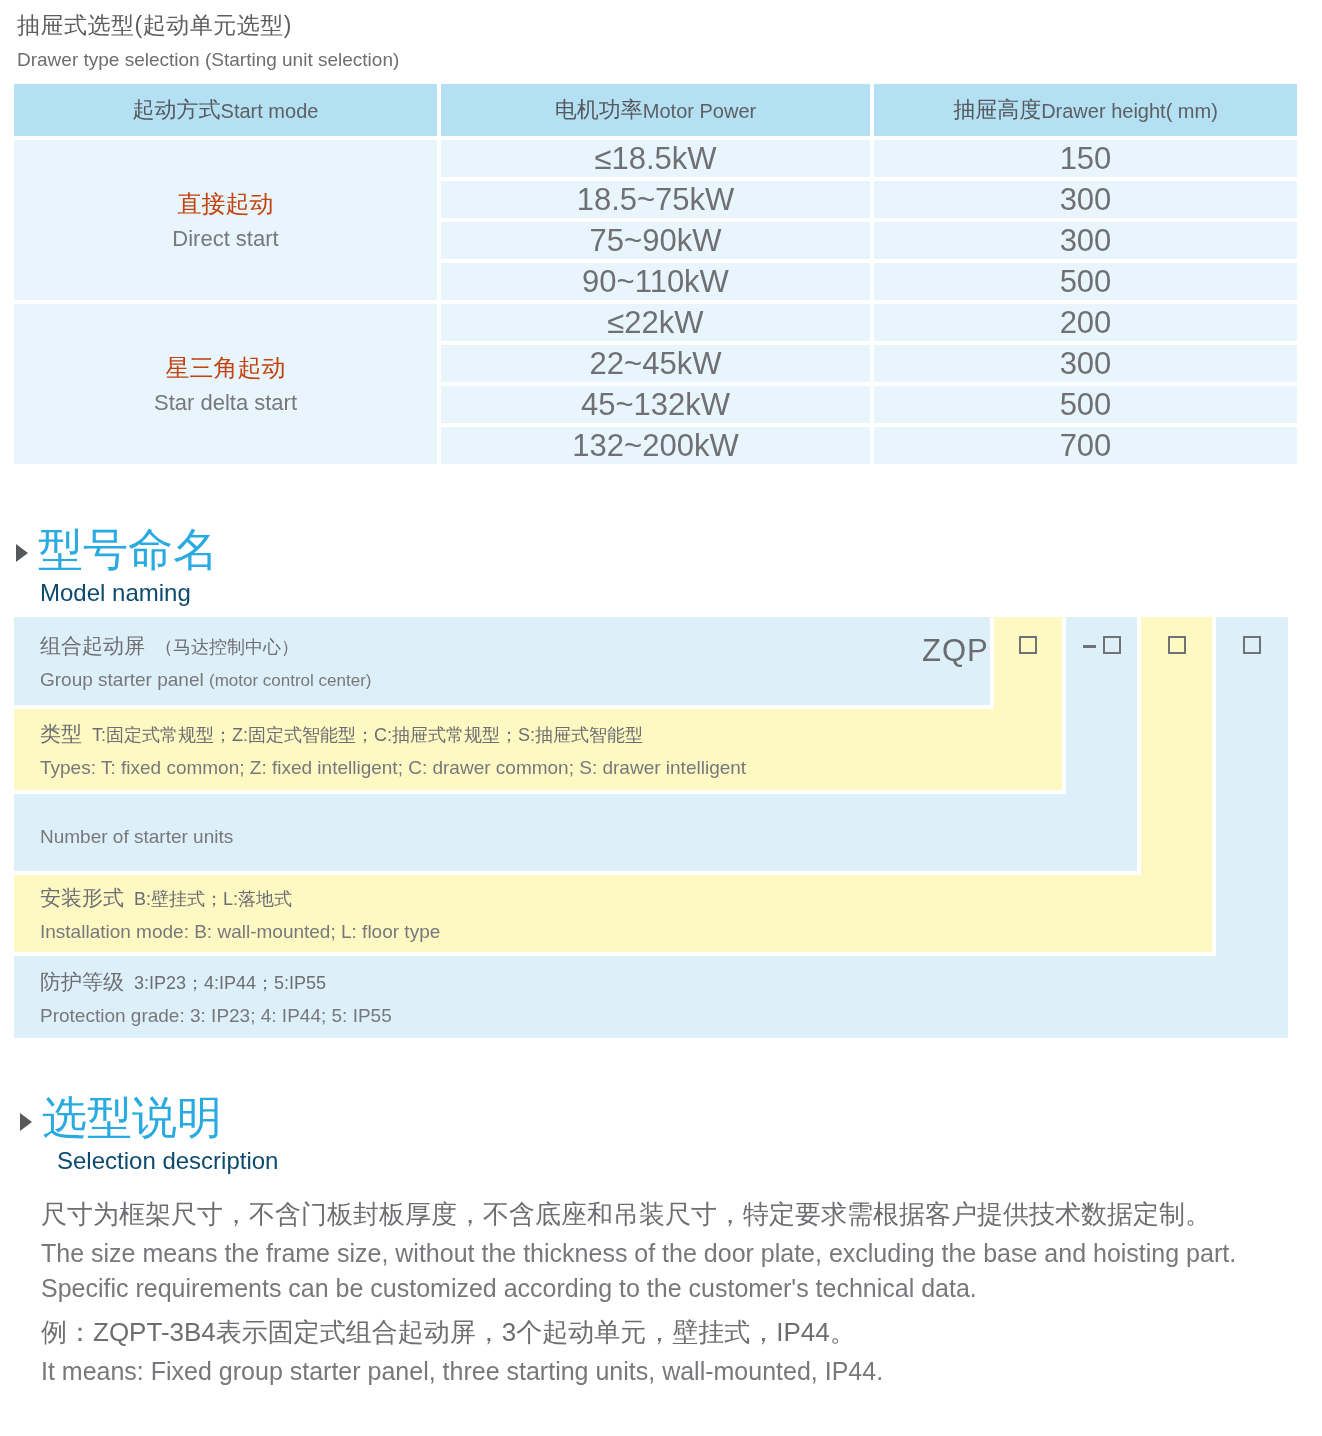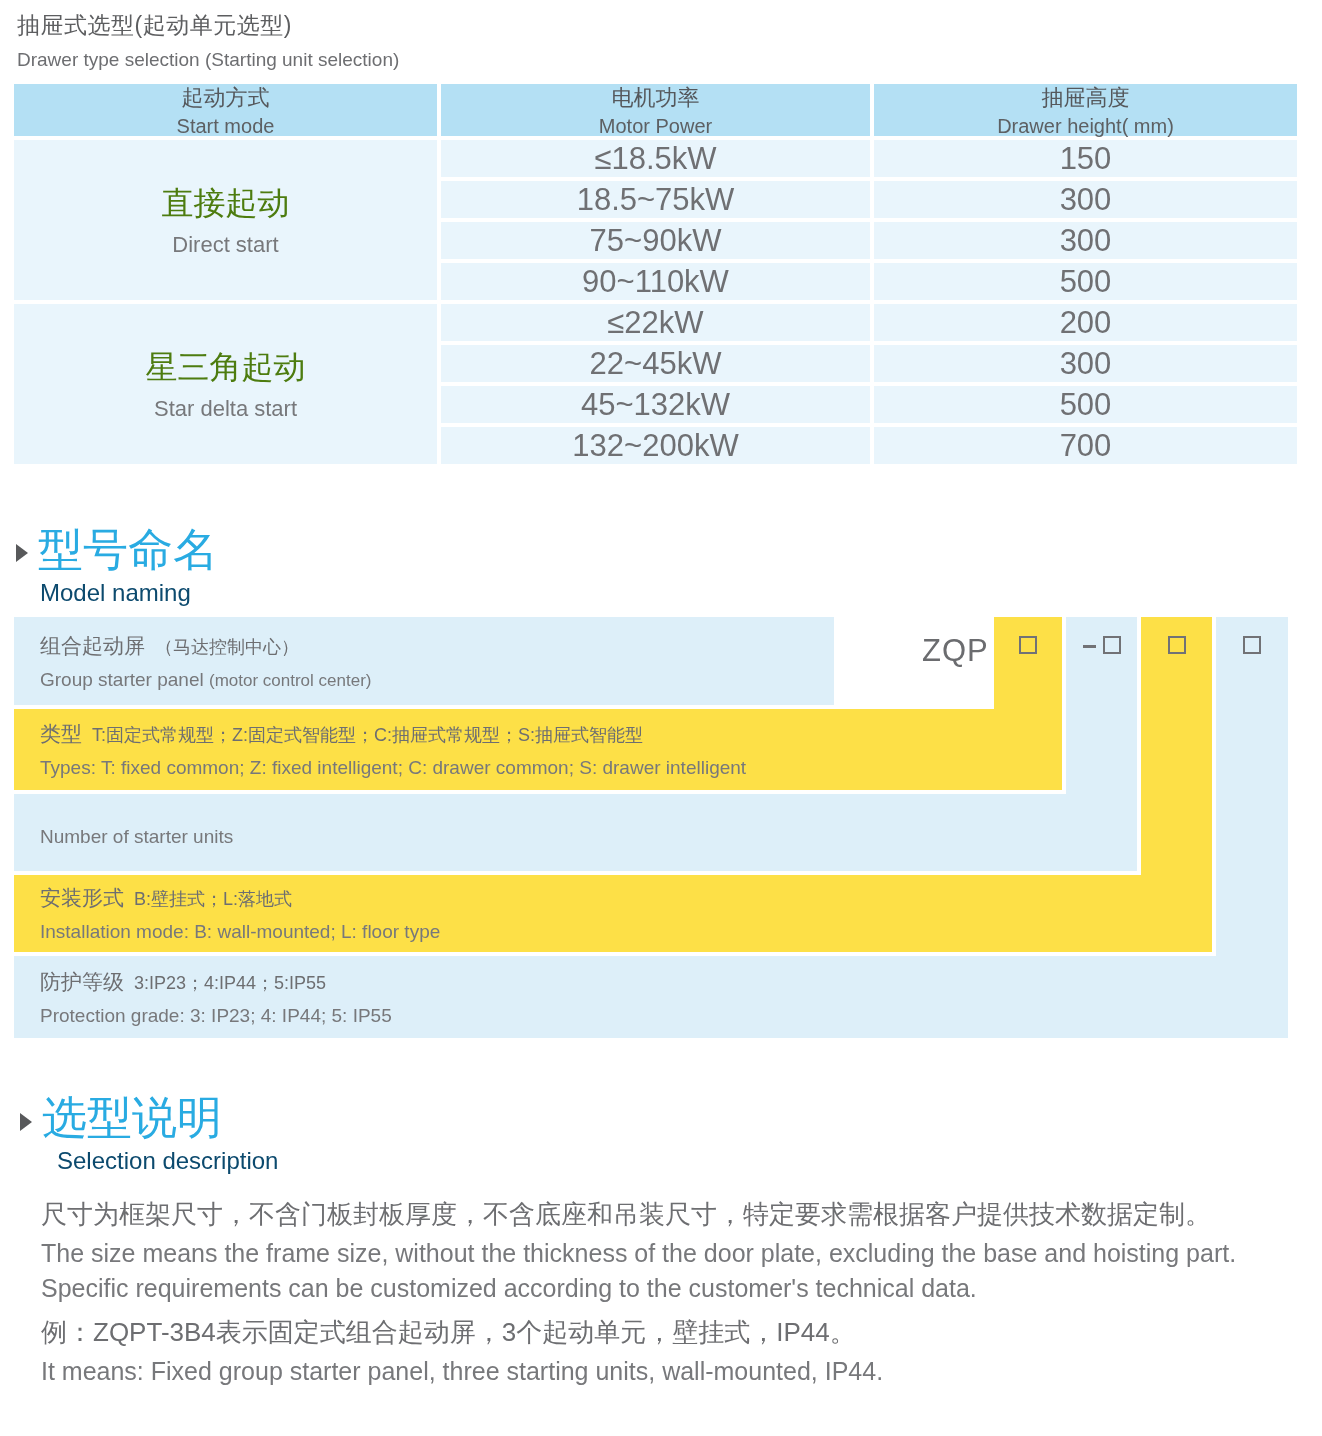--- a/index.html
+++ b/index.html
@@ -13,26 +13,26 @@
   .doc-head { position:absolute; left:17px; top:10px; }
   .doc-title-zh { font-size:23px; color:#5d5e60; letter-spacing:0.5px; }
   .doc-title-en { font-size:19px; color:#6d6e71; margin-top:8px; }
 
   
   .sel-table {
     position:absolute; left:14px; top:84px;
     display:grid; grid-template-columns:423px 429px 423px;
     grid-template-rows:52px repeat(8,37px); gap:4px;
   }
-  .th { background:#b4e0f4; display:flex; flex-direction:column; align-items:center; justify-content:center; color:#55585c; }
+  .th { background:#b4e0f4; display:flex; flex-direction:row; align-items:center; justify-content:center; color:#55585c; }
   .th-zh { font-size:22px; }
   .th-en { font-size:20px; margin-top:2px; color:#5d6063; }
   .td { background:#e9f5fc; display:flex; align-items:center; justify-content:center; color:#6f7073; font-size:31px; }
   .td.mode { flex-direction:column; }
-  .mode-zh { font-size:32px; color:#4d7c0f; }
+  .mode-zh { font-size:24px; color:#c2410c; }
   .mode-en { font-size:22px; color:#77787b; margin-top:6px; }
   .m1 { grid-column:1; grid-row:2 / span 4; }
   .m2 { grid-column:1; grid-row:6 / span 4; }
 
   
   .sec { position:absolute; }
   .tri {
     position:absolute; left:0; width:0; height:0;
     border-left:12px solid #58595b; border-top:9px solid transparent; border-bottom:9px solid transparent;
   }
@@ -44,22 +44,22 @@
   .sec-model .sec-en { margin-left:24px; }
   .sec-select { left:20px; top:1094px; }
   .sec-select .tri { top:19px; }
   .sec-select .sec-zh { margin-left:22px; }
   .sec-select .sec-en { margin-left:37px; }
 
   
   .diagram { position:absolute; left:14px; top:617px; width:1274px; height:421px; }
   .dg { position:absolute; left:0; }
   .dblue { background:#ddeff9; }
-  .dgray { background:#fde047; }
-  .r1 { top:0;     height:88px; width:820px;  }
+  .dgray { background:#fef9c3; }
+  .r1 { top:0;     height:88px; width:976px;  }
   .r2 { top:92px;  height:81px; width:1048px; }
   .r3 { top:177px; height:77px; width:1123px; }
   .r4 { top:258px; height:77px; width:1198px; }
   .r5 { top:339px; height:82px; width:1274px; }
   .strip { position:absolute; top:0; display:flex; justify-content:center; align-items:flex-start; padding-top:19px; }
   .s1 { left:980px;  width:68px; height:173px; }
   .s2 { left:1052px; width:71px; height:254px; }
   .s3 { left:1127px; width:71px; height:335px; }
   .s4 { left:1202px; width:72px; height:421px; }
   .drow { display:flex; flex-direction:column; justify-content:center; padding-left:26px; }

